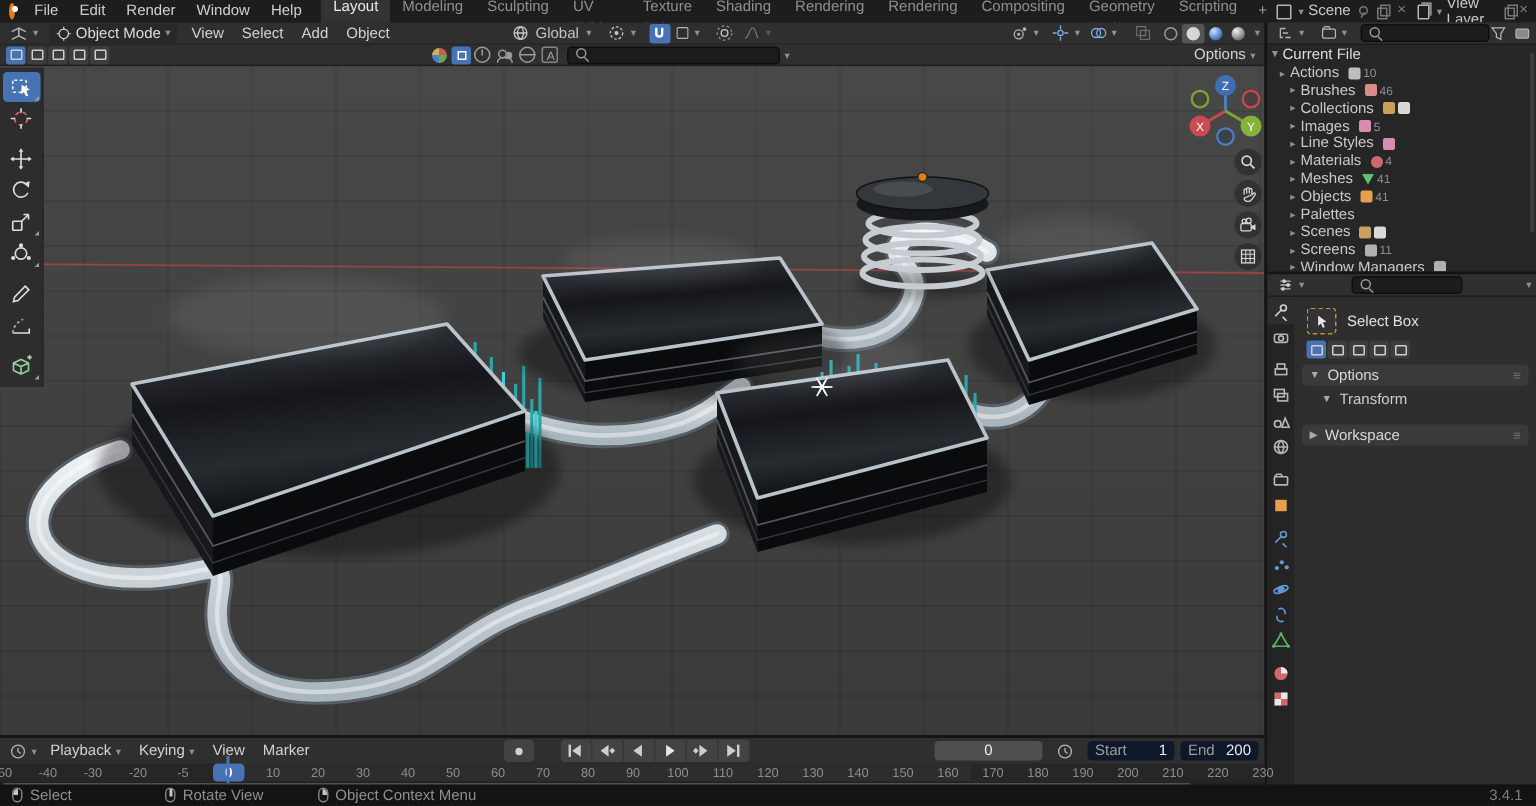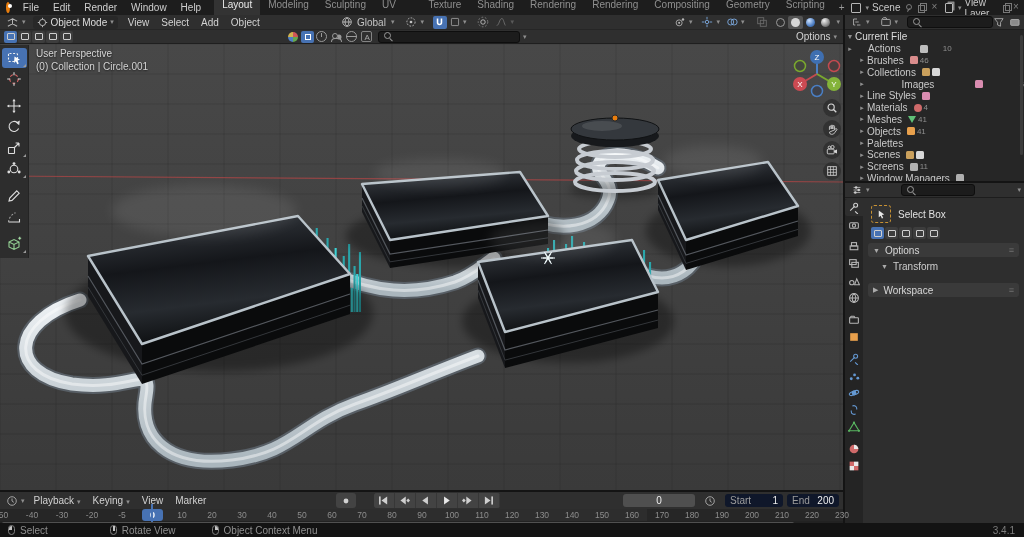--- a/index.html
+++ b/index.html
@@ -511,24 +511,20 @@
             <ellipse cx="615" cy="127" rx="39" ry="9"></ellipse>
             <ellipse cx="615" cy="116" rx="38" ry="9"></ellipse>
             <ellipse cx="615" cy="105" rx="36" ry="8"></ellipse>
           </g>
           <ellipse cx="615" cy="92" rx="44" ry="11" fill="#17191c"></ellipse>
           <ellipse cx="615" cy="85" rx="44" ry="11" fill="#34383d" stroke="#101214" stroke-width="1"></ellipse>
           <ellipse cx="602" cy="82" rx="20" ry="5" fill="#ffffff" opacity=".10"></ellipse>
           <circle cx="615" cy="74" r="3" fill="#e87d0d" stroke="#2a2a2a"></circle>
         </g>
       </svg>
-    <div id="vp-text">
-      <div>User Perspective</div>
-      <div>(0) Collection | Circle.001</div>
-    </div>
     <div id="toolbar">
         <div class="tbtn active">
           <svg width="16" height="16" viewBox="0 0 16 16" stroke-width="1.1">
             <rect x="2.5" y="3.5" width="9" height="8" rx="1" stroke-dasharray="2 1.6" stroke="#eee" fill="none"></rect>
             <path d="M8.5 6.5 L14 9.8 L11.4 10.5 L12.8 13.6 L11.3 14.3 L9.9 11.3 L8 13 Z" fill="#fff"></path>
           </svg>
           <span class="sub"></span>
         </div>
         <div class="tbtn">
           <svg width="16" height="16" viewBox="0 0 16 16" stroke-width="1.1">
@@ -656,39 +652,39 @@
           </svg>
         <svg class="ic" width="12" height="12" viewBox="0 0 14 14" style="margin-left:4px;">
             <rect x="2" y="4" width="10" height="7" rx="1" stroke="#b5b5b5" fill="#8a8a8a"></rect>
           </svg>
       </div>
       <div id="outliner-tree">
           <div class="orow">
             <span class="arr">▼</span>
             <span style="color: rgb(222, 222, 222);">Current File</span>
           </div>
-          <div class="orow" style="padding-left: 0; gap: 13px;">
+          <div class="orow" style="padding-left: 5px;">
             <span class="arr">▸</span>
             <span>Actions</span>
             <span class="oi sq" style="background: rgb(189, 189, 189);"></span>
             <span class="ocount">10</span>
           </div>
           <div class="orow" style="padding-left: 12px;">
             <span class="arr">▸</span>
             <span>Brushes</span>
             <span class="oi sq" style="background: rgb(217, 140, 140);"></span>
             <span class="ocount">46</span>
           </div>
           <div class="orow" style="padding-left: 12px;">
             <span class="arr">▸</span>
             <span>Collections</span>
             <span class="oi sq" style="background: rgb(202, 160, 92);"></span>
             <span class="oi sq" style="background: rgb(216, 216, 216); margin-left: 2px;"></span>
           </div>
-          <div class="orow" style="padding-left: 12px; justify-content: space-between;">
+          <div class="orow" style="padding-left: 12px;">
             <span class="arr">▸</span>
             <span>Images</span>
             <span class="oi sq" style="background: rgb(217, 140, 176);"></span>
             <span class="ocount">5</span>
           </div>
           <div class="orow" style="padding-left: 12px;">
             <span class="arr">▸</span>
             <span>Line Styles</span>
             <span class="oi sq" style="background: rgb(217, 140, 176);"></span>
           </div>

